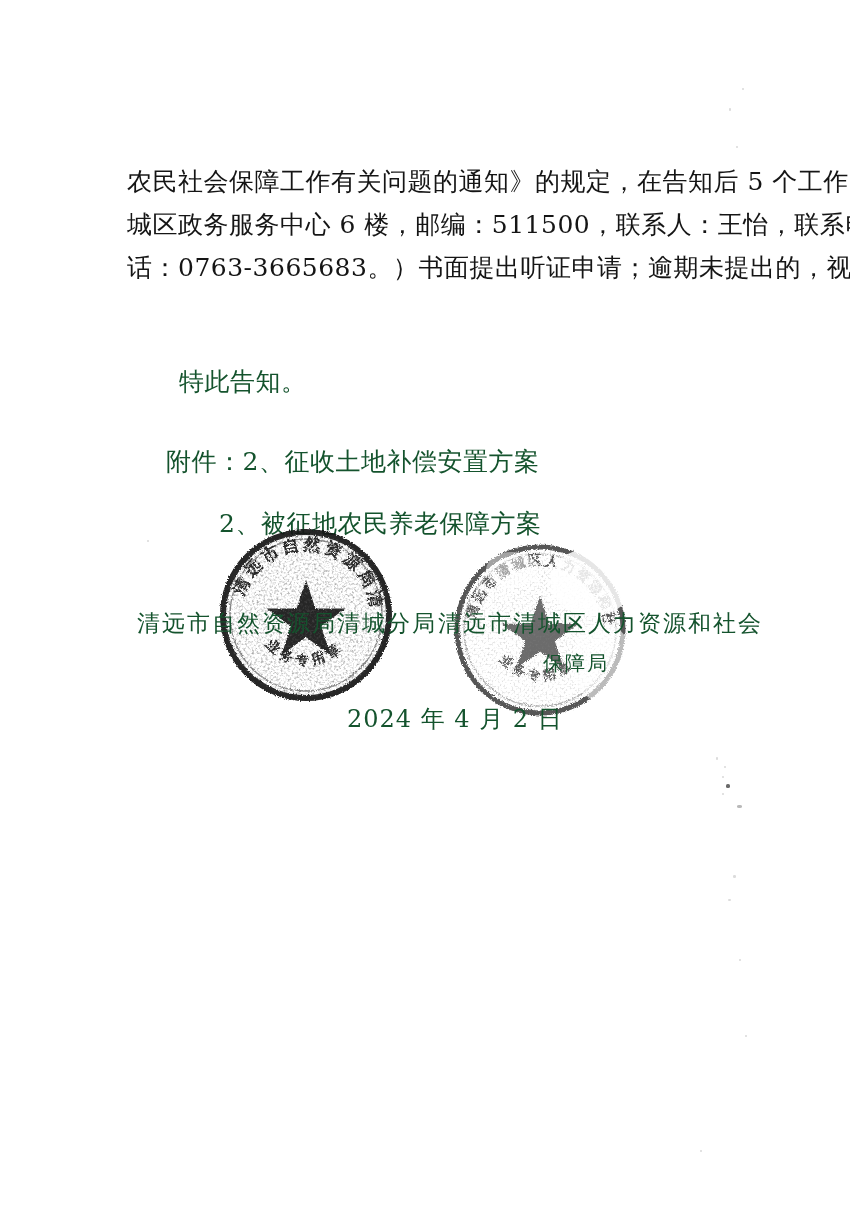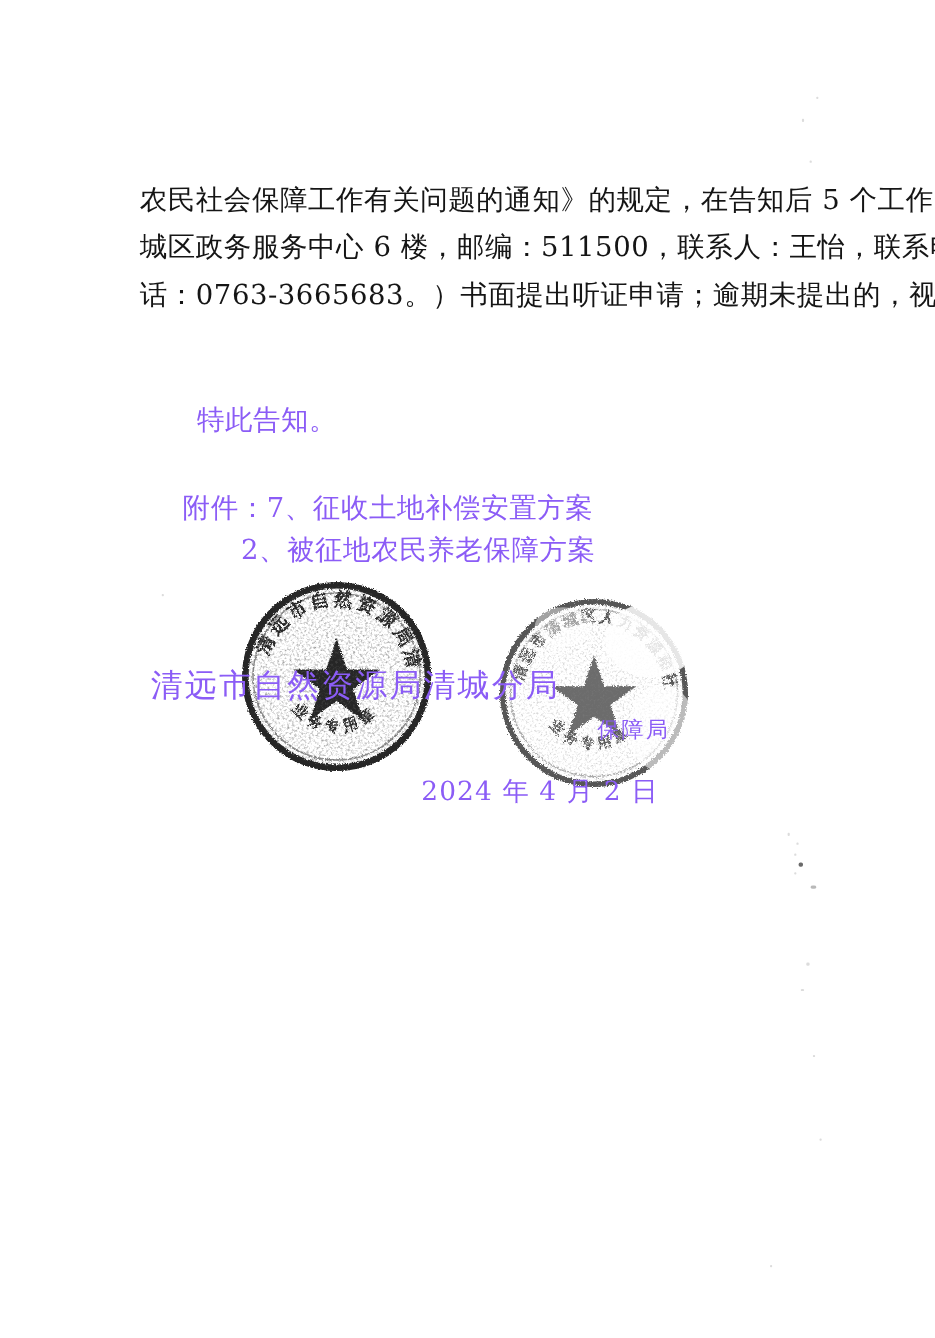--- a/index.html
+++ b/index.html
@@ -48,43 +48,43 @@
     display: inline-block;
   }
 
   
   .line-abs {
     position: absolute;
     font-size: 25px;
     line-height: 34px;
     white-space: nowrap;
     letter-spacing: 0.5px;
-    color: #8b5cf6;
+    color: #14532d;
   }
 
   #notice-close {
     left: 179px;
     top: 365px;
   }
 
   #attach-1 {
     left: 166px;
     top: 445px;
   }
 
   #attach-2 {
     left: 219px;
-    top: 483px;
+    top: 507px;
   }
 
   
   #agency-1 {
     left: 137px;
     top: 606px;
-    font-size: 29px;
+    font-size: 23px;
     letter-spacing: 2.0px;
     z-index: 5;
   }
 
   #agency-2 {
     left: 438px;
     top: 606px;
     font-size: 23px;
     letter-spacing: 2.0px;
     z-index: 5;
@@ -97,21 +97,20 @@
     letter-spacing: 2.0px;
     z-index: 5;
   }
 
   #doc-date {
     left: 347px;
     top: 702px;
     font-size: 24px;
     letter-spacing: 1px;
     z-index: 5;
-    margin-left: 36px;
   }
 
   
   .seal {
     position: absolute;
     border-radius: 50%;
     z-index: 2;
   }
 
   .seal svg {
@@ -178,21 +177,21 @@
 
     <div class="tline just">
       <span>话：0763-3665683。）书面提出听证申请；逾期未提出的，视作放</span>
     </div>
 
 
   </div>
 
   <div class="line-abs" id="notice-close">特此告知。</div>
 
-  <div class="line-abs" id="attach-1">附件：7、征收土地补偿安置方案</div>
+  <div class="line-abs" id="attach-1">附件：2、征收土地补偿安置方案</div>
 
   <div class="line-abs" id="attach-2">2、被征地农民养老保障方案</div>
 
   <div class="seal" id="seal-natural-resources">
     <svg width="174" height="174" viewBox="0 0 174 174" aria-hidden="true">
       <defs>
         <path id="ringTopA" d="M 22,87 A 65,65 0 0 1 152,87"></path>
         <path id="ringBotA" d="M 37,87 A 50,50 0 0 0 137,87"></path>
         <filter id="roughA" x="-20%" y="-20%" width="140%" height="140%">
           <feTurbulence type="fractalNoise" baseFrequency="0.85" numOctaves="3" seed="7" result="n"></feTurbulence>
@@ -272,18 +271,19 @@
       </g>
 
       <g filter="url(#speckB)" opacity="0.7" mask="url(#fadeMaskB)">
         <circle cx="88" cy="88" r="82" fill="#000"></circle>
       </g>
     </svg>
   </div>
 
   <div class="line-abs" id="agency-1">清远市自然资源局清城分局</div>
 
+  <div class="line-abs" id="agency-2">清远市清城区人力资源和社会</div>
 
   <div class="line-abs" id="agency-2b">保障局</div>
 
   <div class="line-abs" id="doc-date">2024 年 4 月 2 日</div>
 
 </div>
 
 </body></html>

